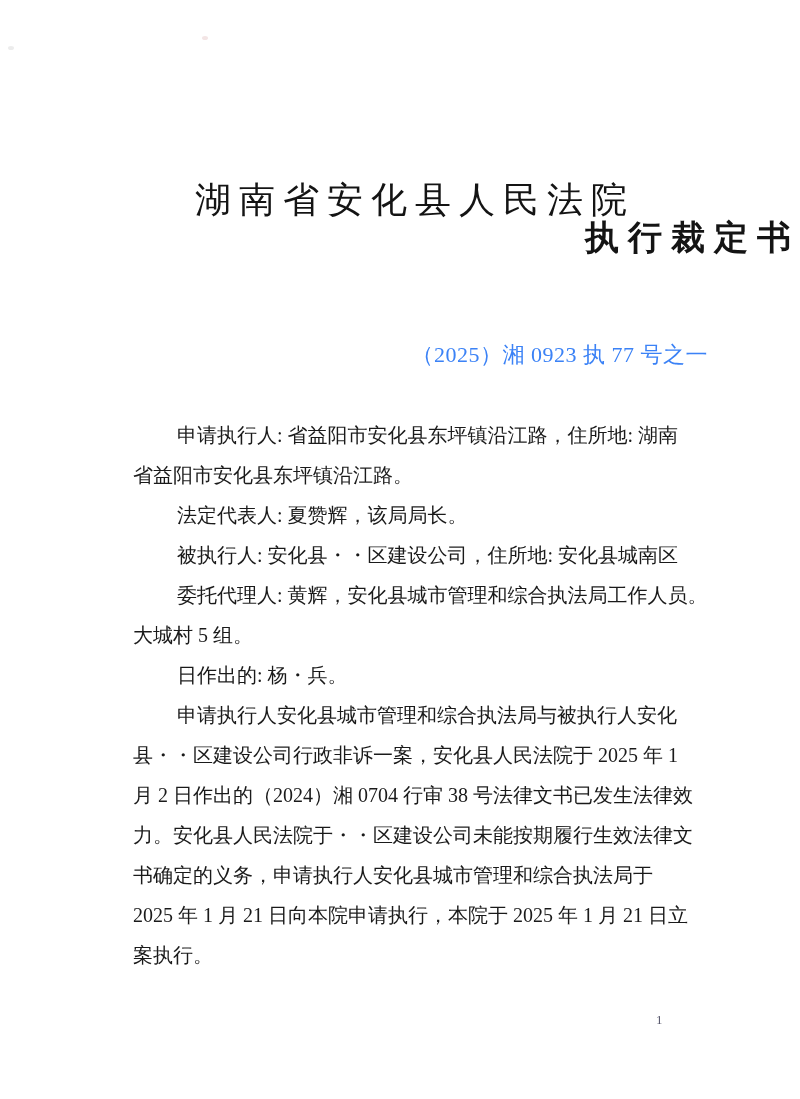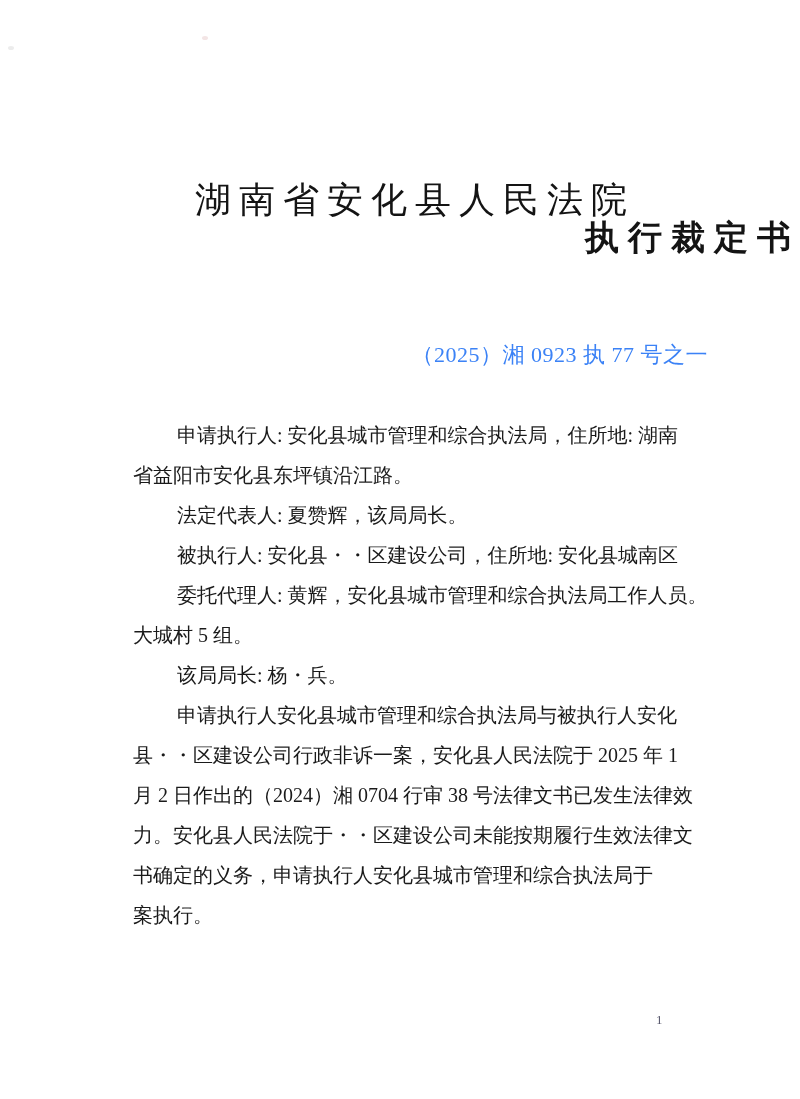--- a/index.html
+++ b/index.html
@@ -94,29 +94,30 @@
 <div class="page">
   <div class="speck speck-a"></div>
   <div class="speck speck-b"></div>
 
   <h1 class="court">湖南省安化县人民法院</h1>
   <h2 class="doctype">执行裁定书</h2>
 
   <div class="caseno">（2025）湘 0923 执 77 号之一</div>
 
   <div class="body-text">
-    <div class="line ind">申请执行人: 安化县城市管理和综合执法局，住所地: 湖南</div>
+    <div class="line ind">申请执行人: 省益阳市安化县东坪镇沿江路，住所地: 湖南</div>
     <div class="line">省益阳市安化县东坪镇沿江路。</div>
     <div class="line ind">法定代表人: 夏赞辉，该局局长。</div>
     <div class="line ind">被执行人: 安化县・・区建设公司，住所地: 安化县城南区</div>
     <div class="line ind">委托代理人: 黄辉，安化县城市管理和综合执法局工作人员。</div>
     <div class="line">大城村 5 组。</div>
-    <div class="line ind">该局局长: 杨・兵。</div>
+    <div class="line ind">日作出的: 杨・兵。</div>
     <div class="line ind">申请执行人安化县城市管理和综合执法局与被执行人安化</div>
     <div class="line">县・・区建设公司行政非诉一案，安化县人民法院于 2025 年 1</div>
     <div class="line">月 2 日作出的（2024）湘 0704 行审 38 号法律文书已发生法律效</div>
     <div class="line">力。安化县人民法院于・・区建设公司未能按期履行生效法律文</div>
     <div class="line">书确定的义务，申请执行人安化县城市管理和综合执法局于</div>
+    <div class="line">2025 年 1 月 21 日向本院申请执行，本院于 2025 年 1 月 21 日立</div>
     <div class="line">案执行。</div>
   </div>
 
   <div class="pagenum">1</div>
 </div>
 
 </body></html>

